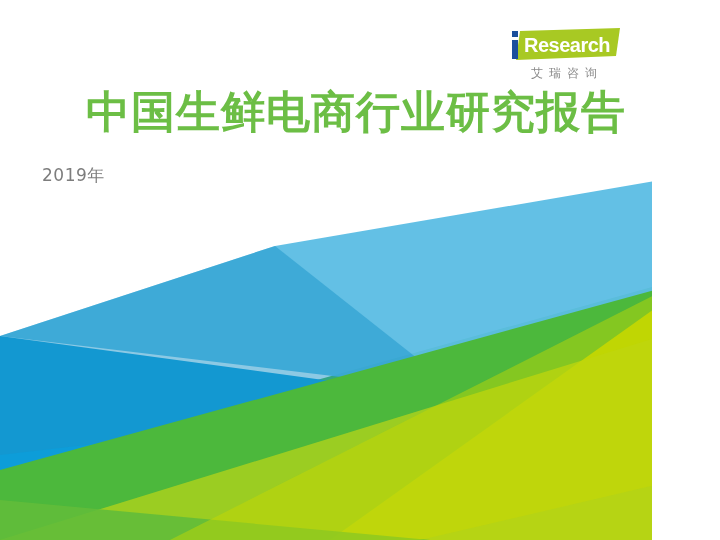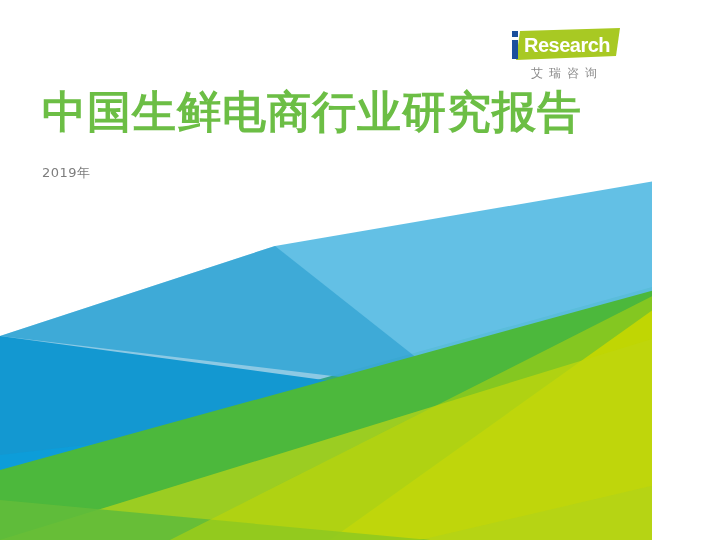--- a/index.html
+++ b/index.html
@@ -71,25 +71,26 @@
   }
 
   #report-title {
     font-size: 44px;
     font-weight: bold;
     color: #6cbe45;
     letter-spacing: 1px;
     line-height: 1.18;
     white-space: nowrap;
     font-family: "DejaVu Sans", "Liberation Sans", sans-serif;
+    margin-left: 44px;
   }
 
   #report-year {
     margin-top: 26px;
-    font-size: 13px;
+    font-size: 17px;
     color: #7d7d7d;
     letter-spacing: 0.5px;
     font-family: "DejaVu Sans", "Liberation Sans", sans-serif;
   }
 </style>
 </head>
 <body>
 
 <div id="slide">
 

